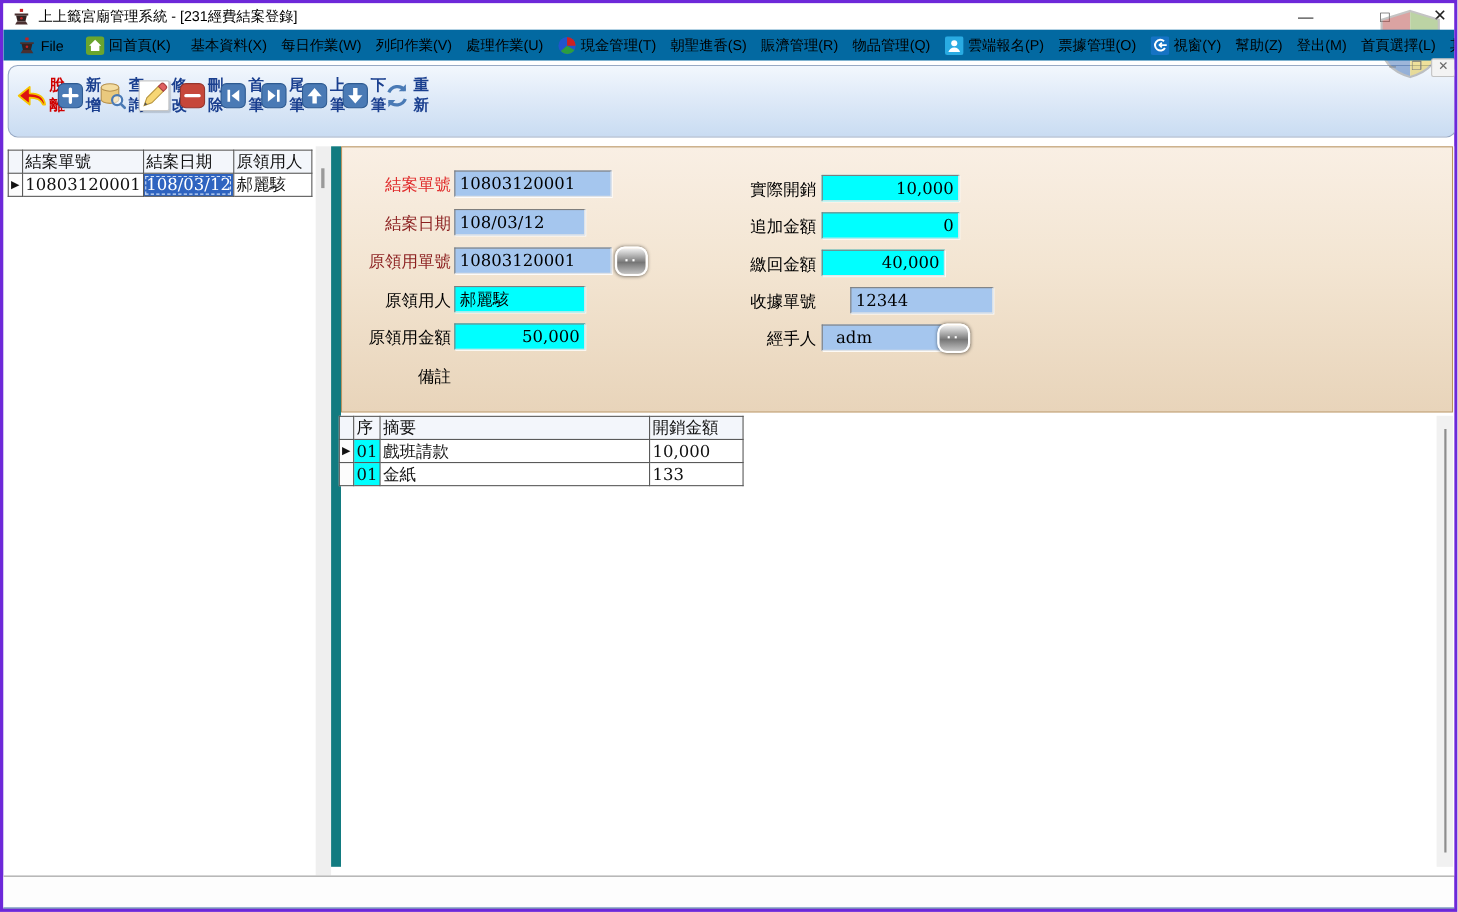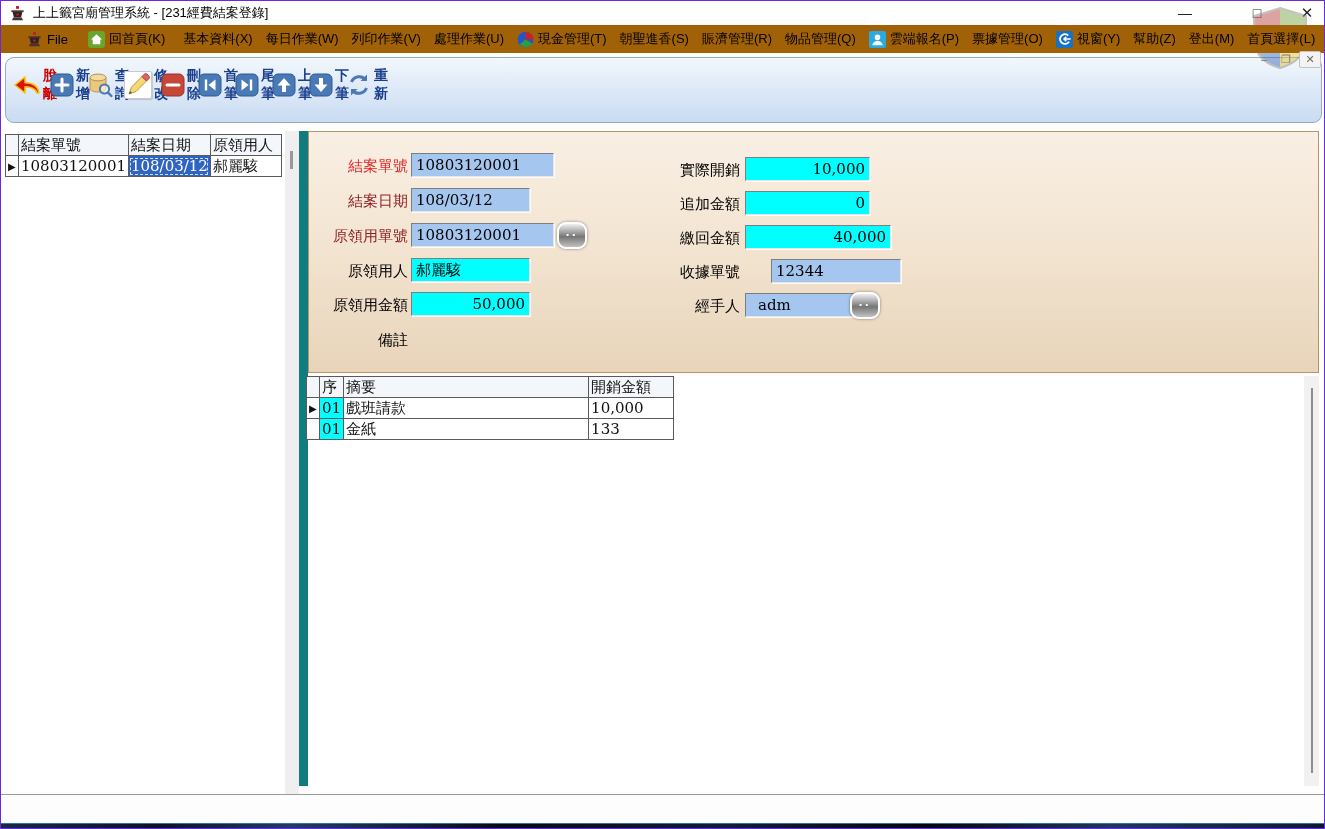--- a/index.html
+++ b/index.html
@@ -1,31 +1,31 @@
 <!DOCTYPE html>
 <html><head>
 <meta charset="utf-8">
 <style>
   html,body{margin:0;padding:0;background:#d8d8d8;}
   *{box-sizing:border-box;}
   .window{
     position:relative;width:1325px;height:829px;background:#fff;
-    border:1px solid #6d28d9;overflow:hidden;
+    border:3px solid #6d28d9;overflow:hidden;
     font-family:"Liberation Sans",sans-serif;font-size:13px;color:#111;
   }
   
   .titlebar{position:absolute;left:0;top:0;width:100%;height:24px;background:#fff;display:flex;align-items:center;padding-left:8px;}
   .titlebar .app-icon{width:17px;height:17px;margin-right:7px;flex:0 0 auto;}
   .title-text{font-size:13px;color:#000;}
   .win-btn{position:absolute;top:0;height:24px;width:44px;text-align:center;line-height:24px;font-size:14px;color:#222;cursor:default;}
   .win-btn.min{left:1162px;}
   .win-btn.max{left:1234px;}
   .win-btn.cls{left:1284px;font-size:15px;}
   
-  .menubar{position:absolute;left:0;top:24px;width:100%;height:28px;background:#a16207;display:flex;align-items:center;padding-left:24px;z-index:2;}
+  .menubar{position:absolute;left:0;top:24px;width:100%;height:28px;background:#0369a1;display:flex;align-items:center;padding-left:12px;z-index:2;}
   .menu-item{display:flex;align-items:center;gap:4px;padding:2px 1px;white-space:nowrap;color:#000;}
   .menu-item + .menu-item{margin-left:11px;}
   .menu-item.mi-file{margin-right:7px;}
   .menu-item.mi-home{margin-right:5px;}
   .micon{width:17px;height:17px;display:inline-block;flex:0 0 auto;}
   
   .logo-shield{position:absolute;left:1243px;top:5px;width:72px;height:64px;opacity:.5;z-index:1;}
   
   .mdi-controls{position:absolute;top:50px;left:1254px;display:flex;align-items:center;gap:4px;z-index:3;}
   .mdi-btn{width:18px;height:15px;line-height:14px;text-align:center;color:#7a7a7a;font-size:11px;}
@@ -355,21 +355,21 @@
       <input class="finput cyan" style="left: 102px; top: 126px; width: 119px;" readonly="" value="郝麗駭">
       <div class="flabel" style="left:6px;top:161px;width:93px;">原領用金額</div>
       <input class="finput cyan right" style="left: 102px; top: 160px; width: 119px;" readonly="" value="50,000">
       <div class="flabel" style="left:14px;top:196px;width:85px;">備註</div>
 
       <div class="flabel" style="left:346px;top:26px;width:85px;">實際開銷</div>
       <input class="finput cyan right" style="left: 436px; top: 25px; width: 125px;" readonly="" value="10,000">
       <div class="flabel" style="left:346px;top:60px;width:85px;">追加金額</div>
       <input class="finput cyan right" style="left: 436px; top: 59px; width: 125px;" readonly="" value="0">
       <div class="flabel" style="left:346px;top:94px;width:85px;">繳回金額</div>
-      <input class="finput cyan right" style="left: 436px; top: 93px; width: 146px;" readonly="" value="40,000">
+      <input class="finput cyan right" style="left: 436px; top: 93px; width: 112px;" readonly="" value="40,000">
       <div class="flabel" style="left:346px;top:128px;width:85px;">收據單號</div>
       <input class="finput" style="left: 436px; top: 127px; width: 130px; margin-left: 26px;" readonly="" value="12344">
       <div class="flabel" style="left:346px;top:162px;width:85px;">經手人</div>
       <input class="finput" style="left: 436px; top: 161px; width: 109px; padding-left: 12px;" readonly="" value="adm">
       <div class="ellipsis-btn" style="left:541px;top:160px;">··</div>
     </div>
 
     <table class="grid detail-grid">
       <colgroup>
           <col style="width:13px">

